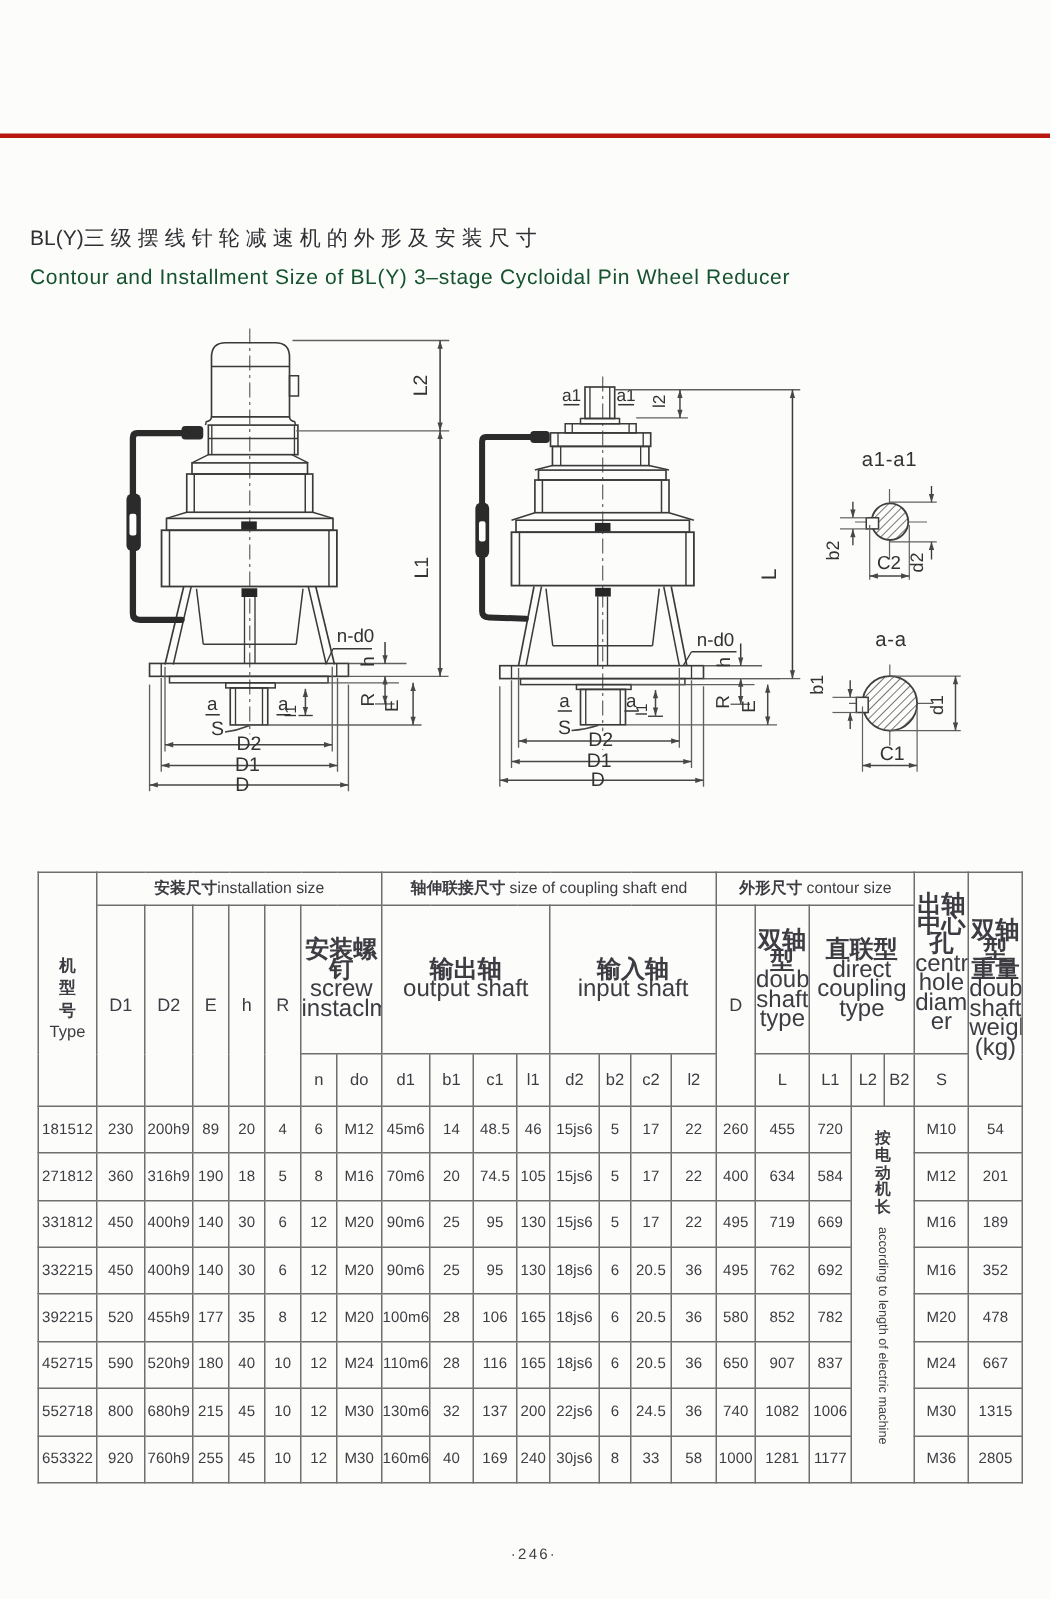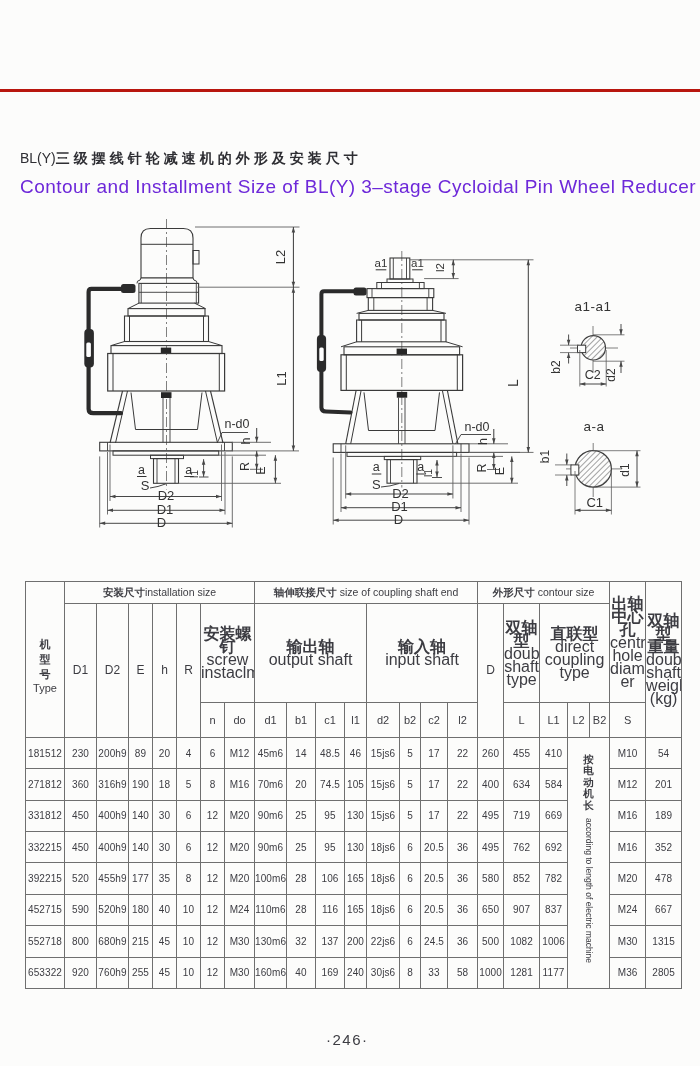--- a/index.html
+++ b/index.html
@@ -1,36 +1,36 @@
 <!DOCTYPE html>
 <html><head><meta charset="utf-8"><title>BL(Y)</title><style>
 *{margin:0;padding:0;box-sizing:border-box}
 html,body{width:700px;height:1066px;background:#fcfcfb;font-family:"Liberation Sans",sans-serif;position:relative;overflow:hidden}
 #red{position:absolute;left:0;top:89px;width:700px;height:3.2px;background:#b8160e}
 #t1{position:absolute;left:20px;top:150px;font-size:14px;color:#2e2e33}
-#t1 .cjk{letter-spacing:4.0px;font-weight:bold}
-#t2{position:absolute;left:20px;top:176px;font-size:19px;color:#6d28d9;letter-spacing:0.45px}
+#t1 .cjk{letter-spacing:4.0px;font-weight:normal}
+#t2{position:absolute;left:20px;top:176px;font-size:14px;color:#14532d;letter-spacing:0.45px}
 #art{position:absolute;left:0;top:0}
 #tblwrap{position:absolute;left:25px;top:581px;width:657px;height:408px}
 #tbl{border-collapse:collapse;table-layout:fixed;width:657px;height:408px;color:#3c3c42}
 #tbl td{border:1px solid #6f6f6f;text-align:center;vertical-align:middle;padding:0;overflow:hidden;font-size:11px;line-height:13px}
 #tbl tr.h1{height:22px} #tbl tr.h2{height:99px} #tbl tr.h3{height:35px}
 #tbl td.g{font-size:10.5px}
 #tbl td.ml{font-size:16px;line-height:13px}
 #tbl td.b2l{font-size:12px}
 #tbl tr.h3 td{font-size:11px}
 #tbl tr.d td{font-size:10px;letter-spacing:0.1px}
 .vstack{padding-top:12px}
 .vstack span{display:block;line-height:15px;font-size:11px}
 .vstack span.ty{font-size:11px;line-height:13px}
 #tbl td.acc{vertical-align:top}
 .accz{padding-top:16px}
 .accz span{display:block;line-height:11.4px;font-size:10.5px}
 .acce{margin-top:7px;writing-mode:vertical-rl;margin-left:auto;margin-right:auto;font-size:8.5px;letter-spacing:0;white-space:nowrap}
-#pg{position:absolute;left:326px;top:1031px;width:60px;font-size:15px;color:#3c3c42;letter-spacing:1.5px}
+#pg{position:absolute;left:326px;top:1031px;width:60px;text-align:center;font-size:10px;color:#3c3c42;letter-spacing:1.5px}
 </style></head>
 <body>
 <div id="red"></div>
 <div id="t1">BL(Y)<span class="cjk">三级摆线针轮减速机的外形及安装尺寸</span></div>
 <div id="t2">Contour and Installment Size of BL(Y) 3–stage Cycloidal Pin Wheel Reducer</div>
 <svg id="art" width="700" height="1066" viewBox="0 0 700 1066" font-family="'Liberation Sans',sans-serif">
     <defs>
       <pattern id="hat" width="4" height="4" patternTransform="rotate(45)" patternUnits="userSpaceOnUse">
         <rect width="4" height="4" fill="#fdfdfc"></rect>
         <line x1="0" y1="0" x2="0" y2="4" stroke="#4a4a4a" stroke-width="1"></line>
@@ -393,21 +393,21 @@
           <td>45m6</td>
           <td>14</td>
           <td>48.5</td>
           <td>46</td>
           <td>15js6</td>
           <td>5</td>
           <td>17</td>
           <td>22</td>
           <td>260</td>
           <td>455</td>
-          <td>410</td>
+          <td>720</td>
           <td colspan="2" rowspan="8" class="acc">
             <div class="accz">
               <span><b>按</b></span>
               <span><b>电</b></span>
               <span><b>动</b></span>
               <span><b>机</b></span>
               <span><b>长</b></span>
             </div>
             <div class="acce">according to length of electric machine</div>
           </td>
@@ -539,21 +539,21 @@
           <td>12</td>
           <td>M30</td>
           <td>130m6</td>
           <td>32</td>
           <td>137</td>
           <td>200</td>
           <td>22js6</td>
           <td>6</td>
           <td>24.5</td>
           <td>36</td>
-          <td>500</td>
+          <td>740</td>
           <td>1082</td>
           <td>1006</td>
           <td>M30</td>
           <td>1315</td>
         </tr>
         <tr class="d">
           <td>653322</td>
           <td>920</td>
           <td>760h9</td>
           <td>255</td>

